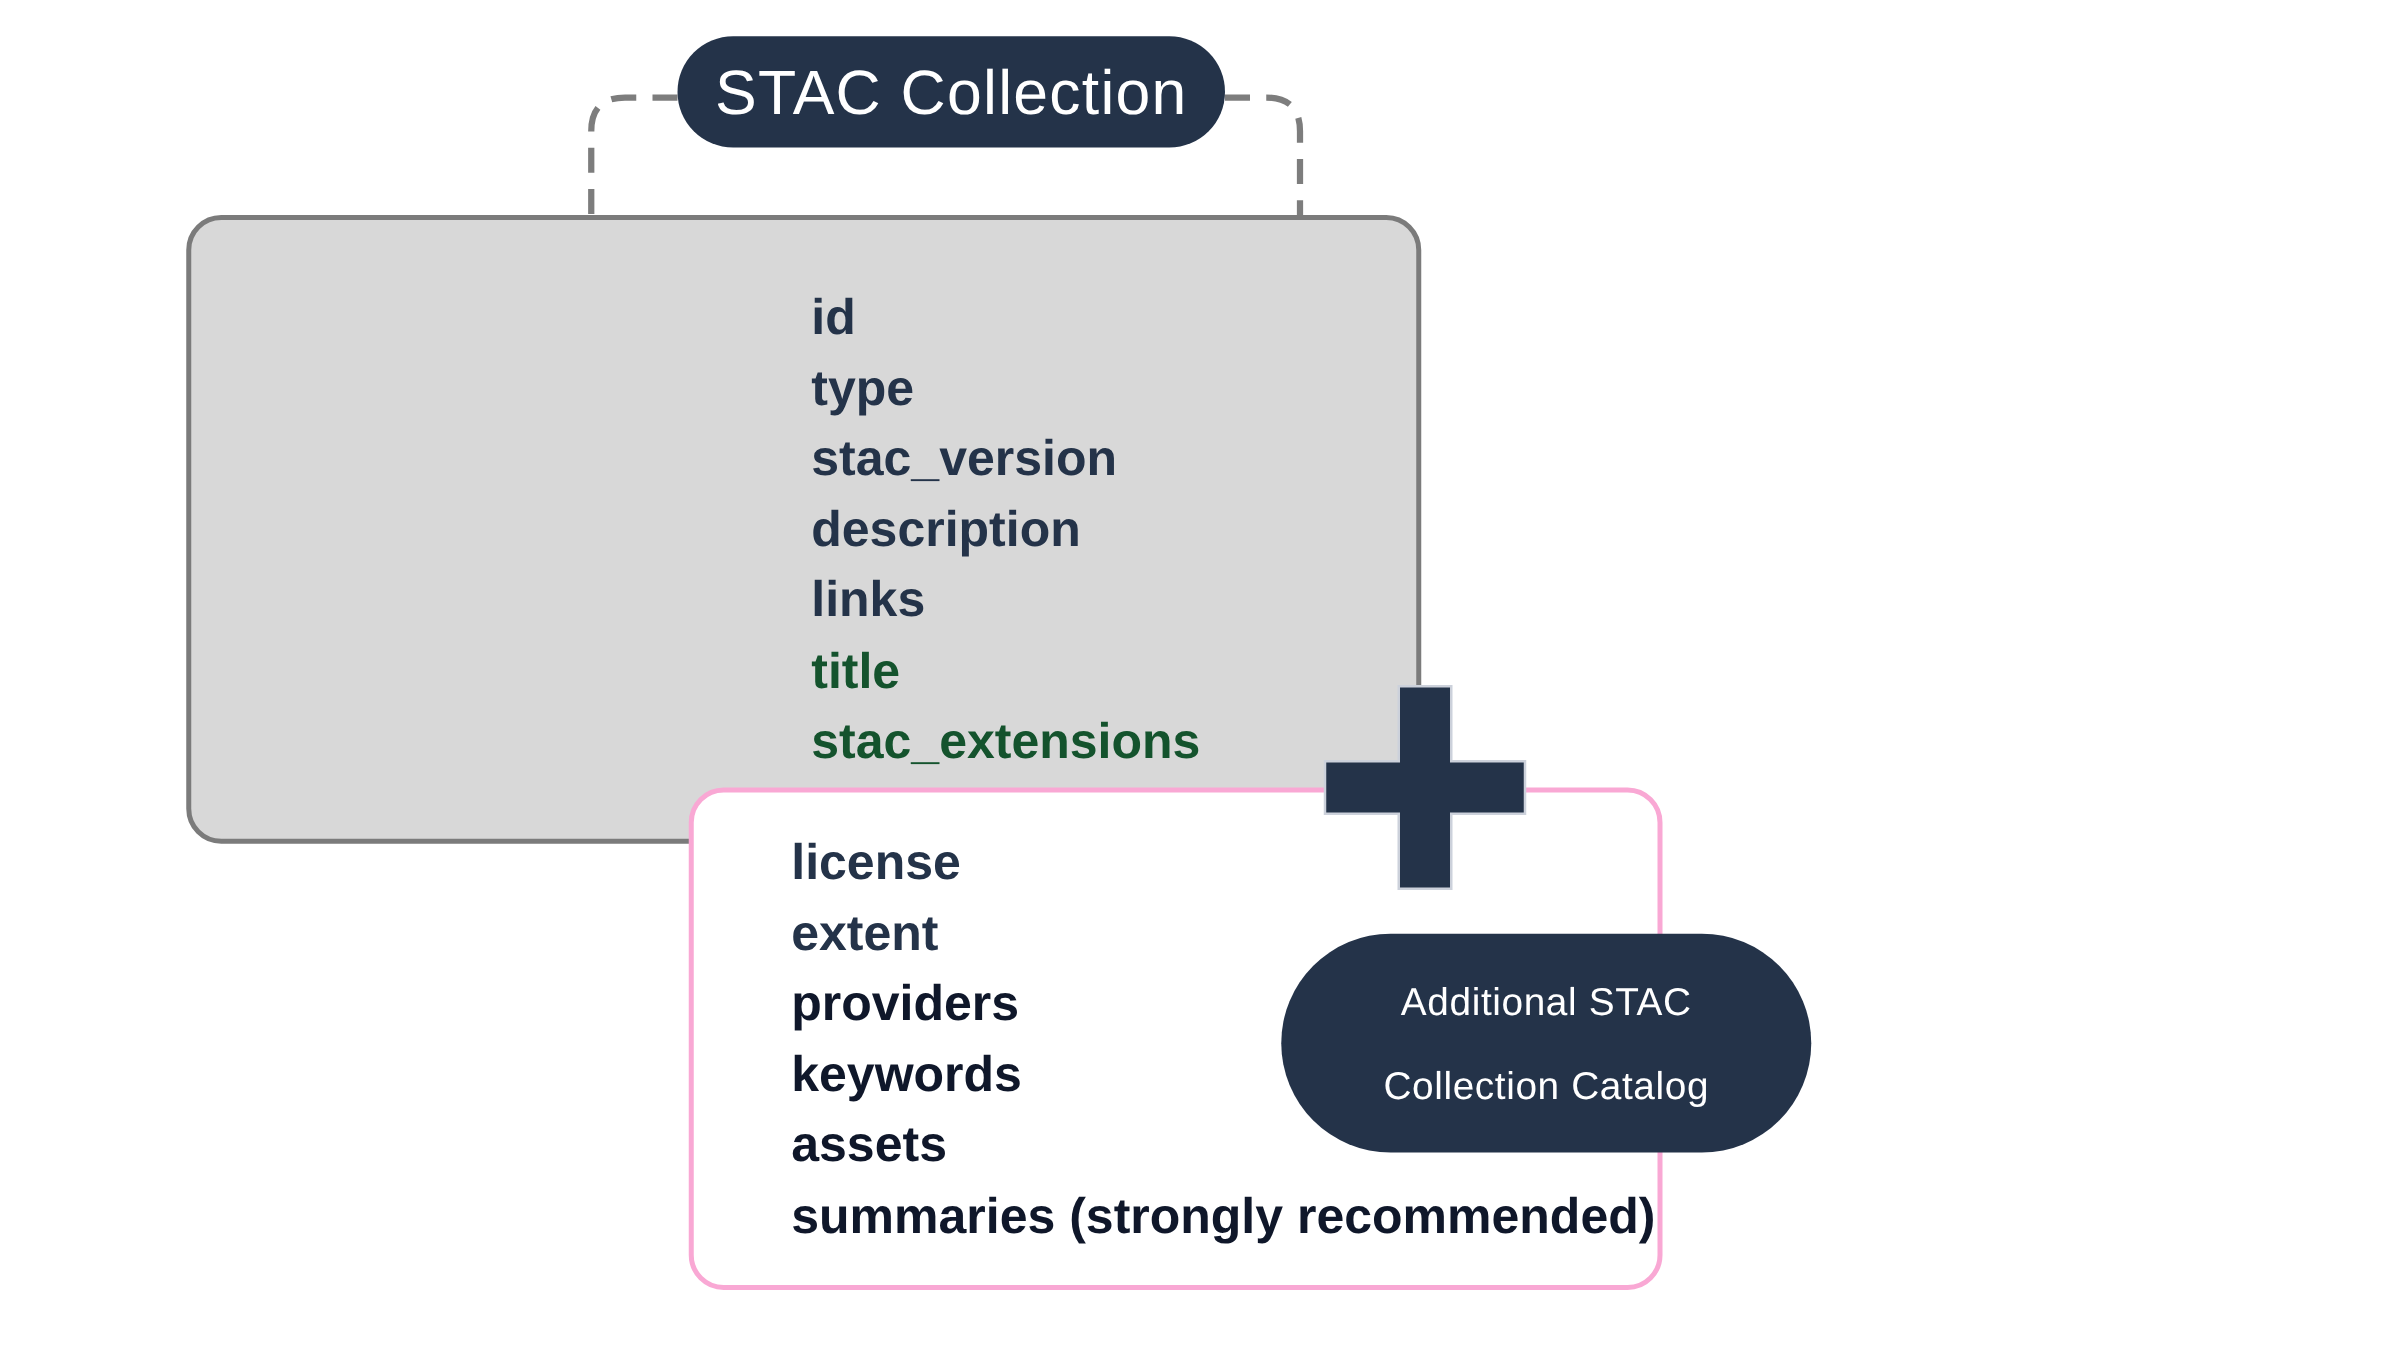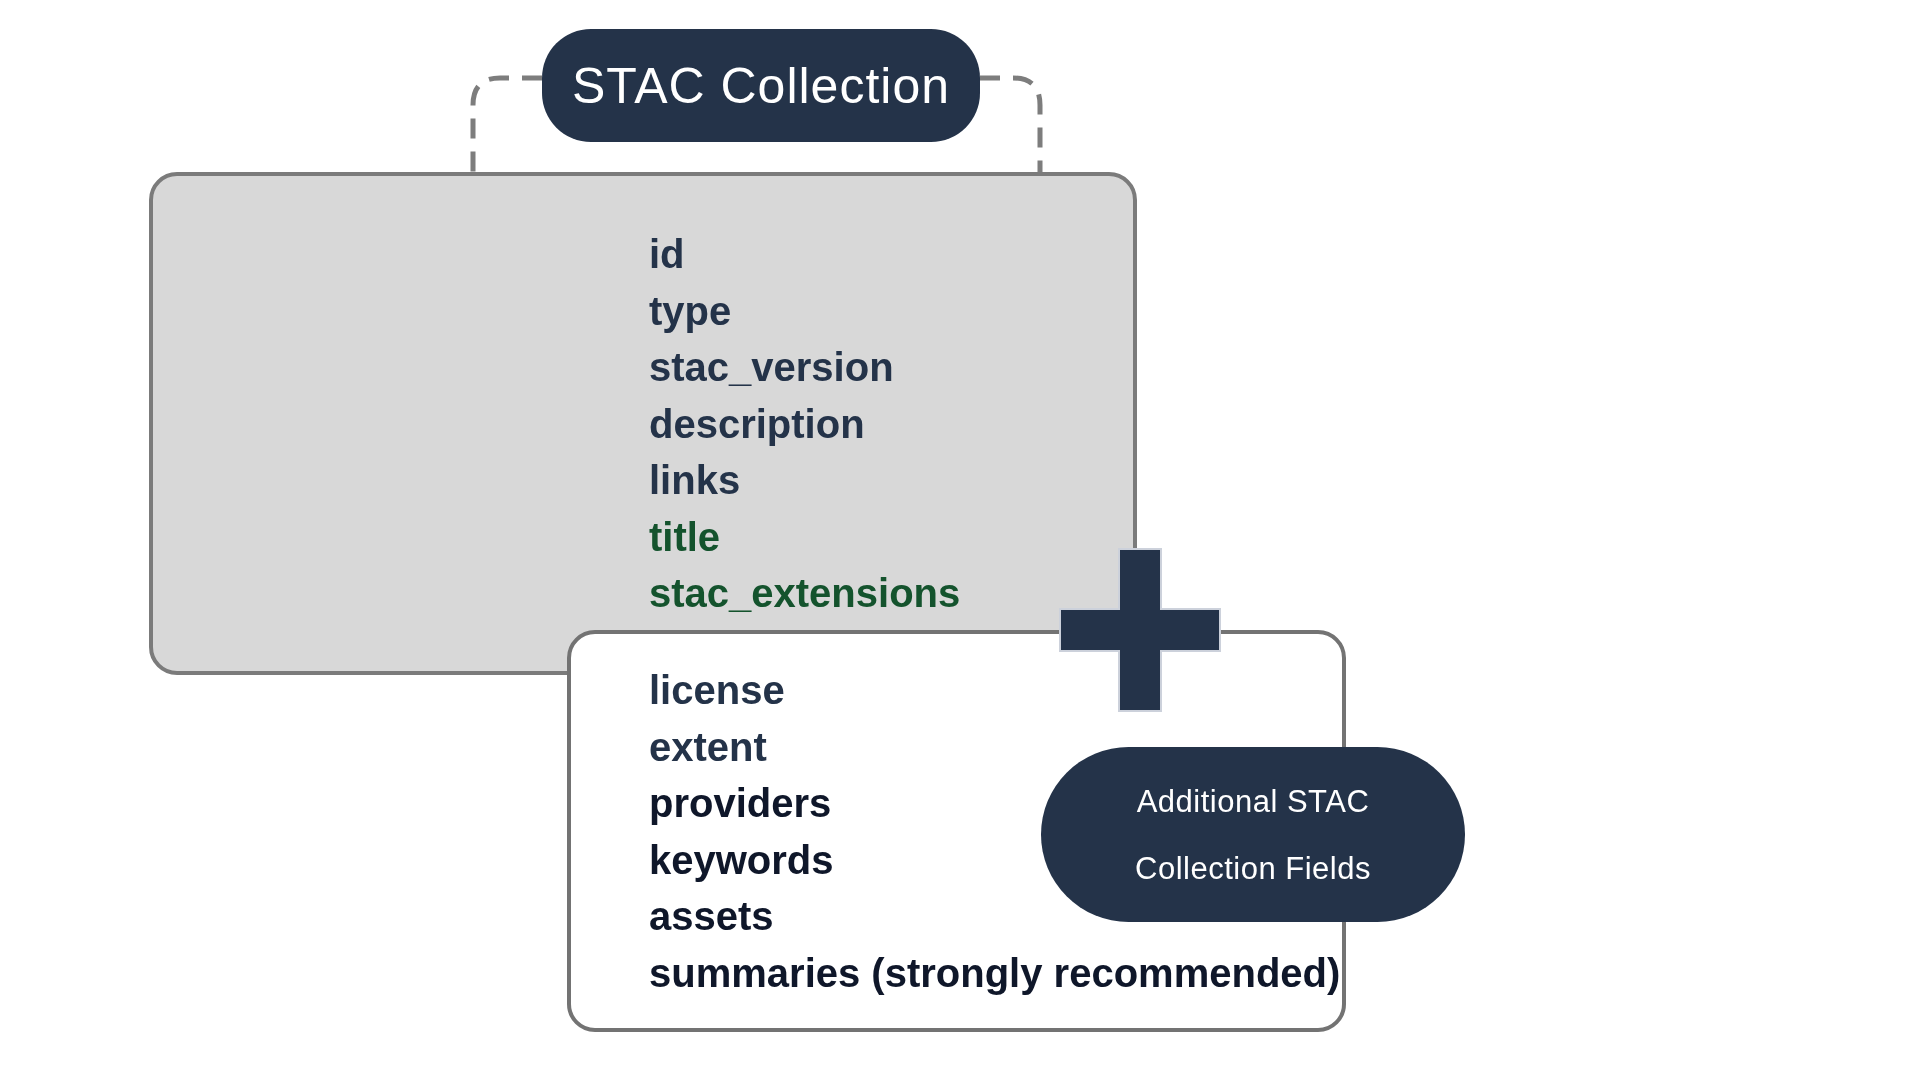--- a/index.html
+++ b/index.html
@@ -25,43 +25,43 @@
     left: 149px; top: 172px;
     width: 988px; height: 503px;
     background: #d8d8d8;
     border: 4px solid #7b7b7b;
     border-radius: 28px;
     box-sizing: border-box;
     z-index: 2;
   }
   .white-box {
     position: absolute;
-    left: 567px; top: 630px;
+    left: 551px; top: 630px;
     width: 779px; height: 402px;
     background: #ffffff;
-    border: 4px solid #737373;
+    border: 4px solid #f9a8d4;
     border-radius: 28px;
     box-sizing: border-box;
     z-index: 4;
   }
 
   .pill {
     position: absolute;
     background: #243349;
     color: #ffffff;
     display: flex;
     flex-direction: column;
     align-items: center;
     justify-content: center;
     text-align: center;
     box-sizing: border-box;
   }
   .top-pill {
     left: 542px; top: 29px;
-    width: 438px; height: 113px;
+    width: 438px; height: 89px;
     border-radius: 49px;
     font-size: 50px;
     letter-spacing: 1px;
     z-index: 3;
   }
   .catalog-pill {
     left: 210px; top: 332px;
     width: 355px; height: 145px;
     border-radius: 73px;
     font-size: 44px;
@@ -118,21 +118,21 @@
     <ul class="field-list">
       <li>license</li>
       <li>extent</li>
       <li class="optional-on-white">providers</li>
       <li class="optional-on-white">keywords</li>
       <li class="optional-on-white">assets</li>
       <li class="optional-on-white">summaries (strongly recommended)</li>
     </ul>
     <div class="pill additional-pill">
       <span>Additional STAC</span>
-      <span>Collection Fields</span>
+      <span>Collection Catalog</span>
     </div>
   </div>
 
   <div class="pill top-pill">
     <span>STAC Collection</span>
   </div>
 
   <svg class="plus-svg" viewBox="0 0 1920 1080" xmlns="http://www.w3.org/2000/svg">
     <path d="M 1119 549 H 1161 V 609 H 1220 V 651 H 1161 V 711 H 1119 V 651 H 1060 V 609 H 1119 Z" fill="#243349" stroke="#ccd1db" stroke-width="2"></path>
   </svg>

